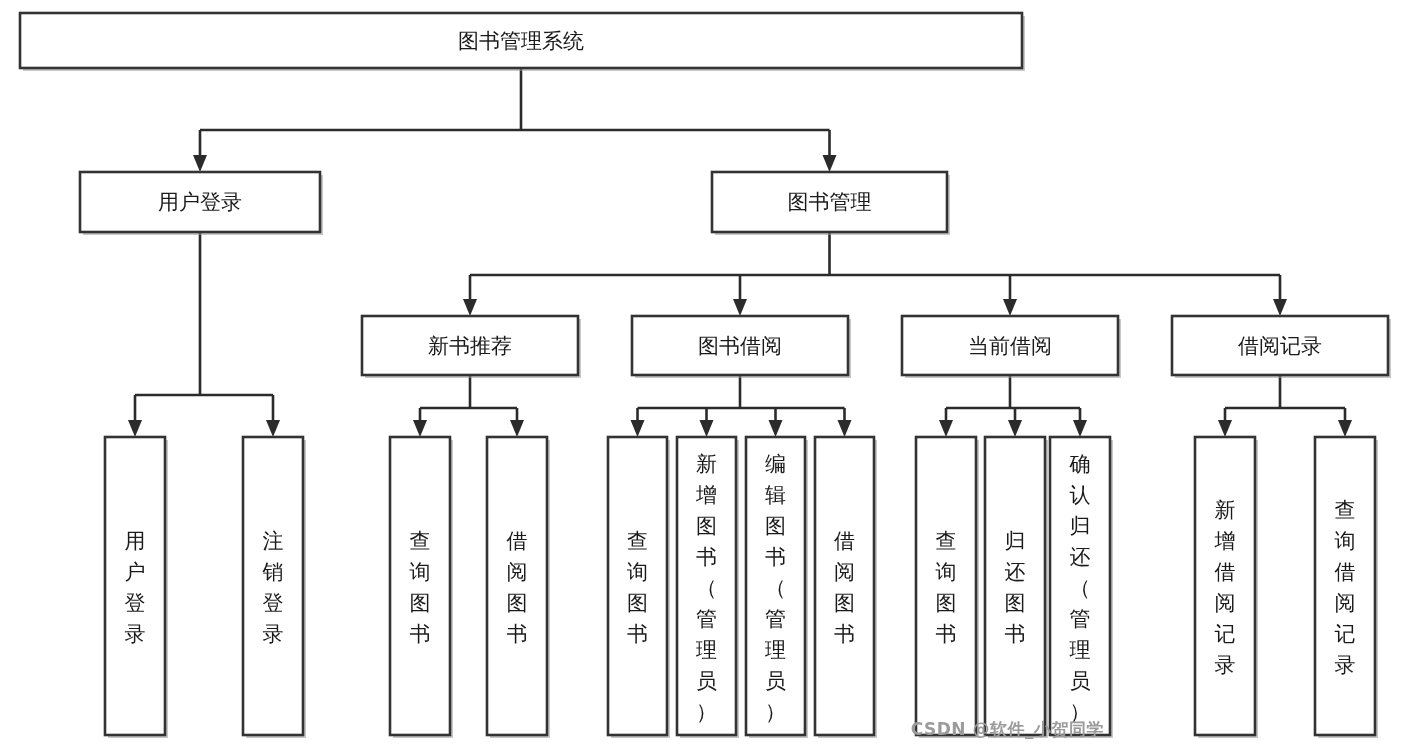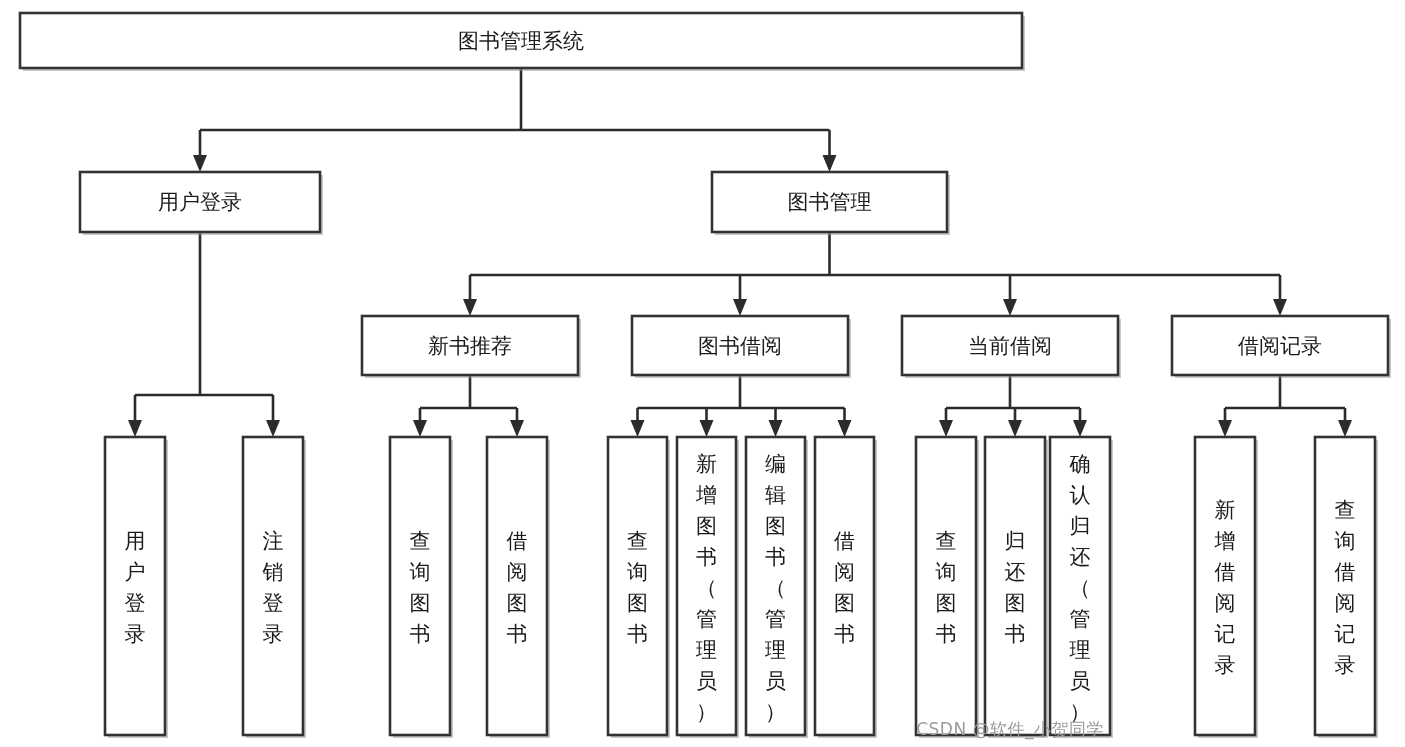--- a/index.html
+++ b/index.html
@@ -59,20 +59,21 @@
   }
   .watermark {
     position: absolute;
     right: 10px;
     bottom: 6px;
     font-family: "DejaVu Sans", "Liberation Sans", sans-serif;
     font-size: 17px;
     color: #9b9b9b;
     white-space: nowrap;
     letter-spacing: 0.5px;
+    font-weight: bold;
   }
 </style>
 </head>
 <body>
 
 <div id="diagram-root">
   <svg id="tree-svg" viewBox="0 0 1405 747" xmlns="http://www.w3.org/2000/svg">
     <g id="layer-connectors">
         <g>
           <path d="M 521 68 L 521 130" class="connector"></path>

